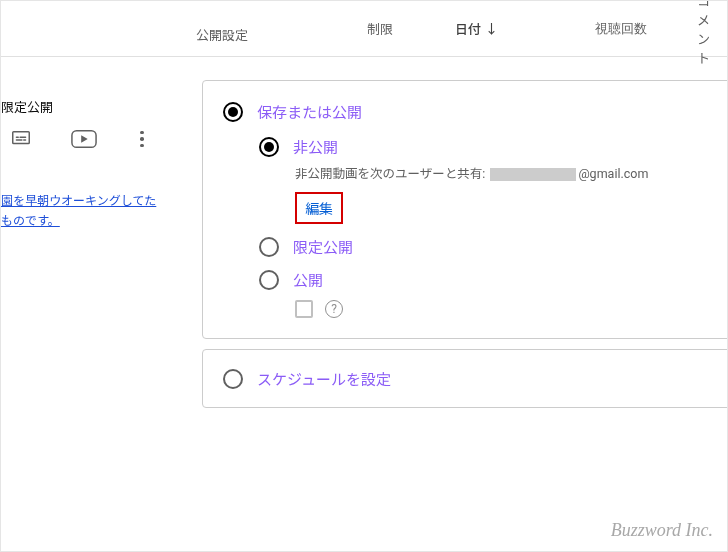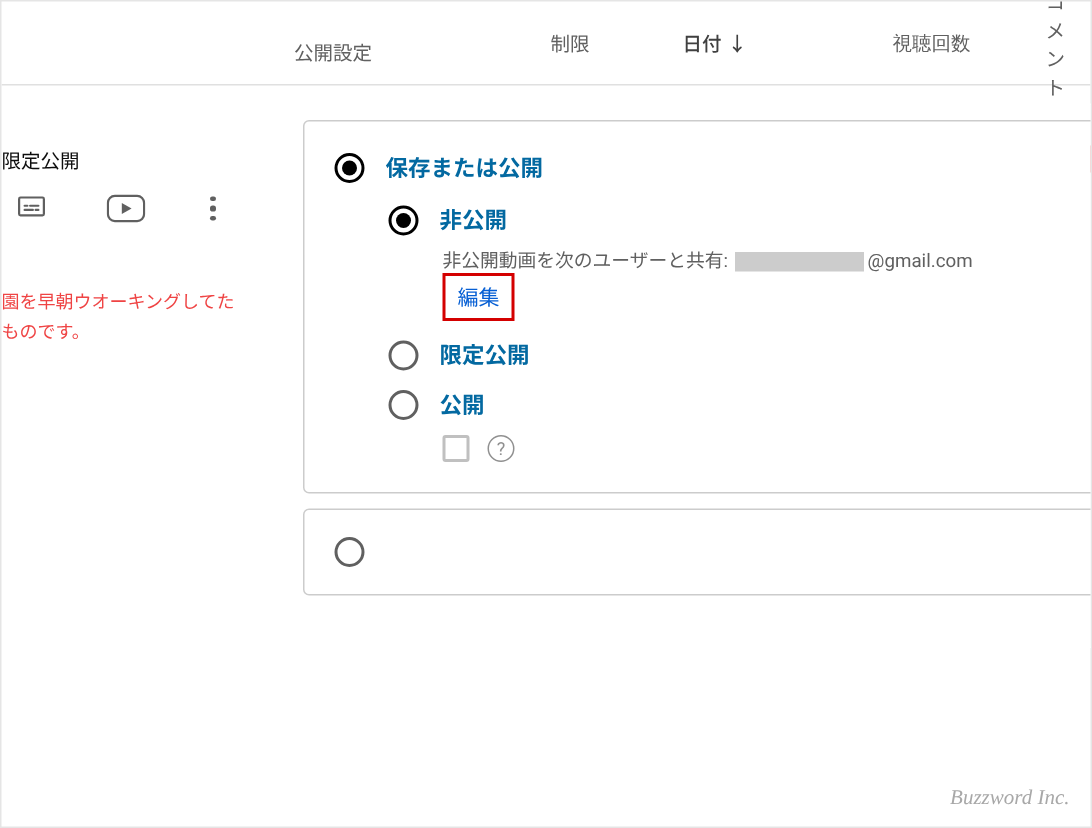--- a/index.html
+++ b/index.html
@@ -37,21 +37,21 @@
     .tab-visibility { left: 187px; margin-top: 12px; }
     .tab-restrictions { left: 314px; margin-left: 44px; }
     .tab-date { left: 446px; }
     .tab-views { left: 586px; font-family: Liberation Serif, serif; }
     .tab-comments { left: 688px; }
 
     
     .bg-row1 { position: absolute; top: 96px; left: 0; padding-left: 0; }
     .bg-row-title { font-size: 13px; color: #0d0d0d; margin-left: 0; }
     .bg-icons { display: flex; gap: 28px; margin-top: 12px; margin-left: 8px; color: #606060; align-items: center;}
-    .bg-desc { position: absolute; top: 190px; left: 0; width: 170px; font-size: 12px; color: #ef4444; line-height: 1.7; padding-right: 6px;}
+    .bg-desc { position: absolute; top: 190px; left: 0; width: 170px; font-size: 12px; color: #1d4ed8; line-height: 1.7; padding-right: 6px; text-decoration: underline;}
     .bg-icon-box { width: 34px; height: 22px; position:relative; cursor:pointer;}
     .play-svg { width:26px; height:22px;}
     .kebab { display:flex; flex-direction:column; gap:3px; width:18px; align-items:center; justify-content:center; height:22px;}
     .kebab span{ width:3.5px; height:3.5px; background:#606060; border-radius:50%;}
     
     .dialog {
       position: absolute;
       top: 68px;
       left: 184px;
       width: 704px;
@@ -76,28 +76,29 @@
     .opt-row.sub2 { margin-left: 36px; margin-top: 12px; margin-bottom: 10px;}
     .radio {
       width: 20px; height: 20px; border: 2px solid #606060; border-radius: 50%;
       position: relative; flex: 0 0 20px;
     }
     .radio.on { border-color: #000; }
     .radio.on::after {
       content: ""; position: absolute; top: 3px; left: 3px; width: 10px; height: 10px;
       background: #000; border-radius: 50%;
     }
-    .opt-label { font-size: 15px; color: #0369a1; font-weight: bold; }
+    .opt-label { font-size: 15px; color: #8b5cf6; }
     .share-line { margin-left: 72px; font-size: 12.5px; color: #606060; }
     .share-line .masked {
       display:inline-block; width: 86px; height: 13px; background:#ccc; vertical-align: middle; margin: 0 2px;
     }
     .edit-link {
       display:inline-block;
       margin-left: 72px;
+      margin-top: 10px;
       color: #065fd4;
       font-size: 14px;
       padding: 4px 8px;
       border: 2px solid #d40000;
     }
     .premiere-row {
       display:flex; align-items:center; gap: 12px;
       margin-left: 72px; margin-top: 8px;
       color: #909090; font-size: 14px;
     }
@@ -108,21 +109,21 @@
       width: 18px; height: 18px; border: 1.5px solid #909090; border-radius: 50%;
       display:flex; align-items:center; justify-content:center; font-size:12px; color:#909090;
       cursor: pointer;
     }
     .dialog-footer {
       display:flex; justify-content:flex-end; gap: 24px;
       padding: 12px 28px 12px;
       font-size: 14px;
     }
     .watermark {
-      position:absolute; right: 14px; bottom: 10px; color:#a8a8a8; font-size:14px; font-family: Georgia, serif; font-style: italic;
+      position:absolute; right: 14px; bottom: 10px; color:#a8a8a8; font-size:18px; font-family: Georgia, serif; font-style: italic;
     }
     .page-chevron { position:absolute; right: 6px; top: 264px; color:#909090; font-size: 14px; letter-spacing: 4px; }
     .vstrip { position:absolute; right: 0; top: 96px; width: 4px; height: 18px; background:#cc0000; }
   </style>
 </head>
 <body>
 
 <div class="tabs">
   <div class="tab tab-visibility">公開設定</div>
   <div class="tab tab-restrictions">制限</div>
@@ -187,20 +188,21 @@
     </div>
     <div class="premiere-row">
       <span class="checkbox-off"></span>
       <span class="help-icon">?</span>
     </div>
   </div>
 
   <div class="card card2">
     <div class="opt-row" style="margin-bottom:0">
       <span class="radio"></span>
+      <span class="opt-label">スケジュールを設定</span>
     </div>
   </div>
 
   <div class="dialog-footer">
     
     
   </div>
 </div>
 
 <div class="watermark">Buzzword Inc.</div>

